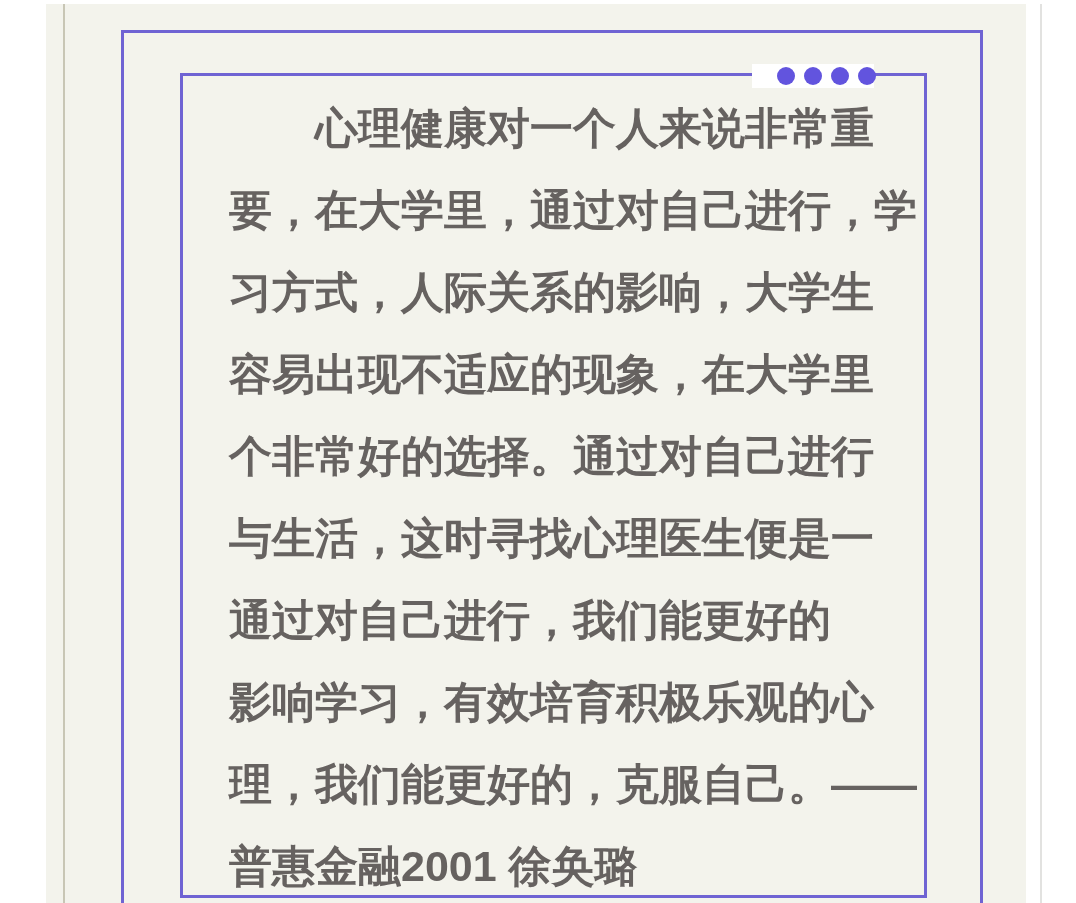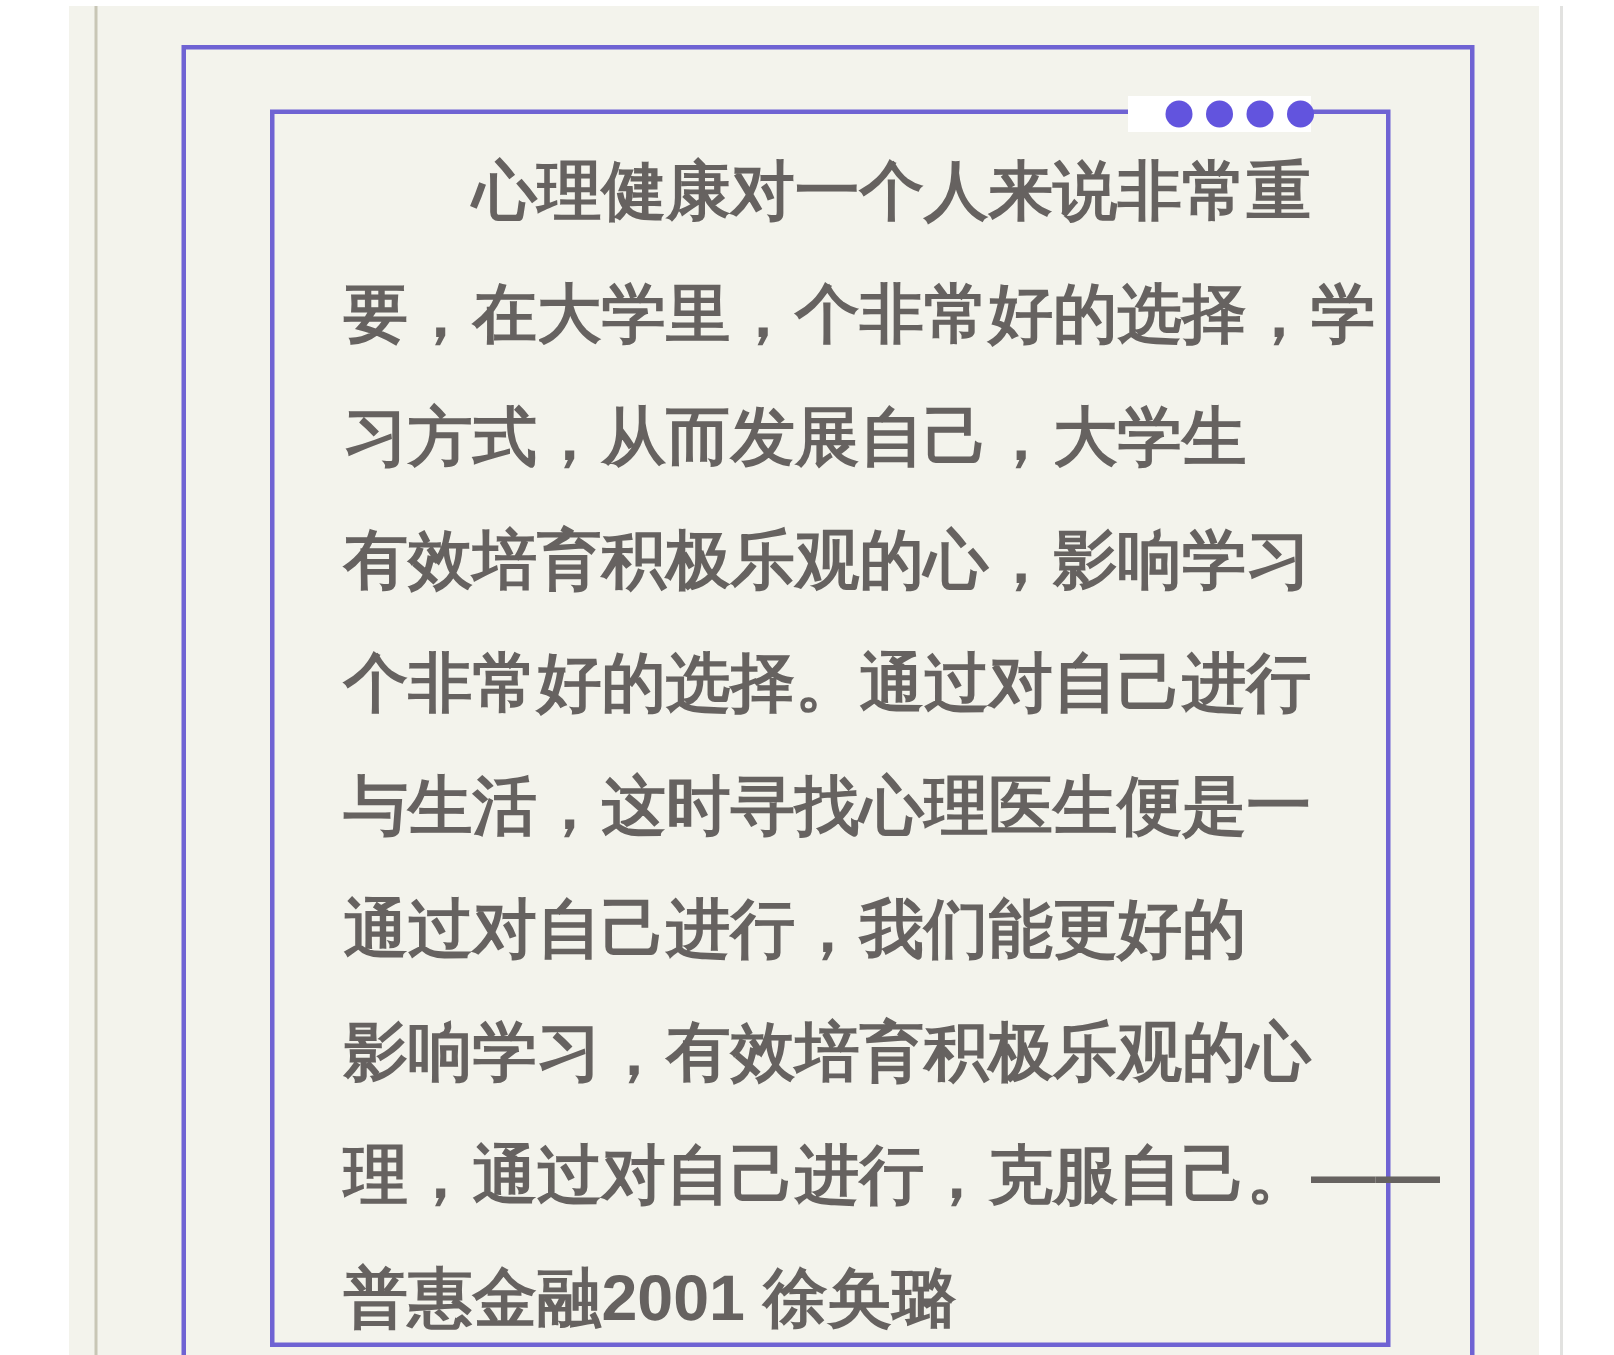--- a/index.html
+++ b/index.html
@@ -90,27 +90,27 @@
 
       <div class="dots-decoration">
         <span class="dot"></span>
         <span class="dot"></span>
         <span class="dot"></span>
         <span class="dot"></span>
       </div>
 
       <div class="article-text">
         <div class="article-line indent">心理健康对一个人来说非常重</div>
-        <div class="article-line">要，在大学里，个非常好的选择，学</div>
-        <div class="article-line">习方式，从而发展自己，大学生</div>
-        <div class="article-line">有效培育积极乐观的心，影响学习</div>
+        <div class="article-line">要，在大学里，通过对自己进行，学</div>
+        <div class="article-line">习方式，人际关系的影响，大学生</div>
+        <div class="article-line">容易出现不适应的现象，在大学里</div>
         <div class="article-line">个非常好的选择。通过对自己进行</div>
         <div class="article-line">与生活，这时寻找心理医生便是一</div>
         <div class="article-line">通过对自己进行，我们能更好的</div>
         <div class="article-line">影响学习，有效培育积极乐观的心</div>
-        <div class="article-line">理，通过对自己进行，克服自己。——</div>
+        <div class="article-line">理，我们能更好的，克服自己。——</div>
         <div class="article-line">普惠金融2001 徐奂璐</div>
       </div>
 
     </div>
   </div>
 
 </div>
 
 </body></html>

